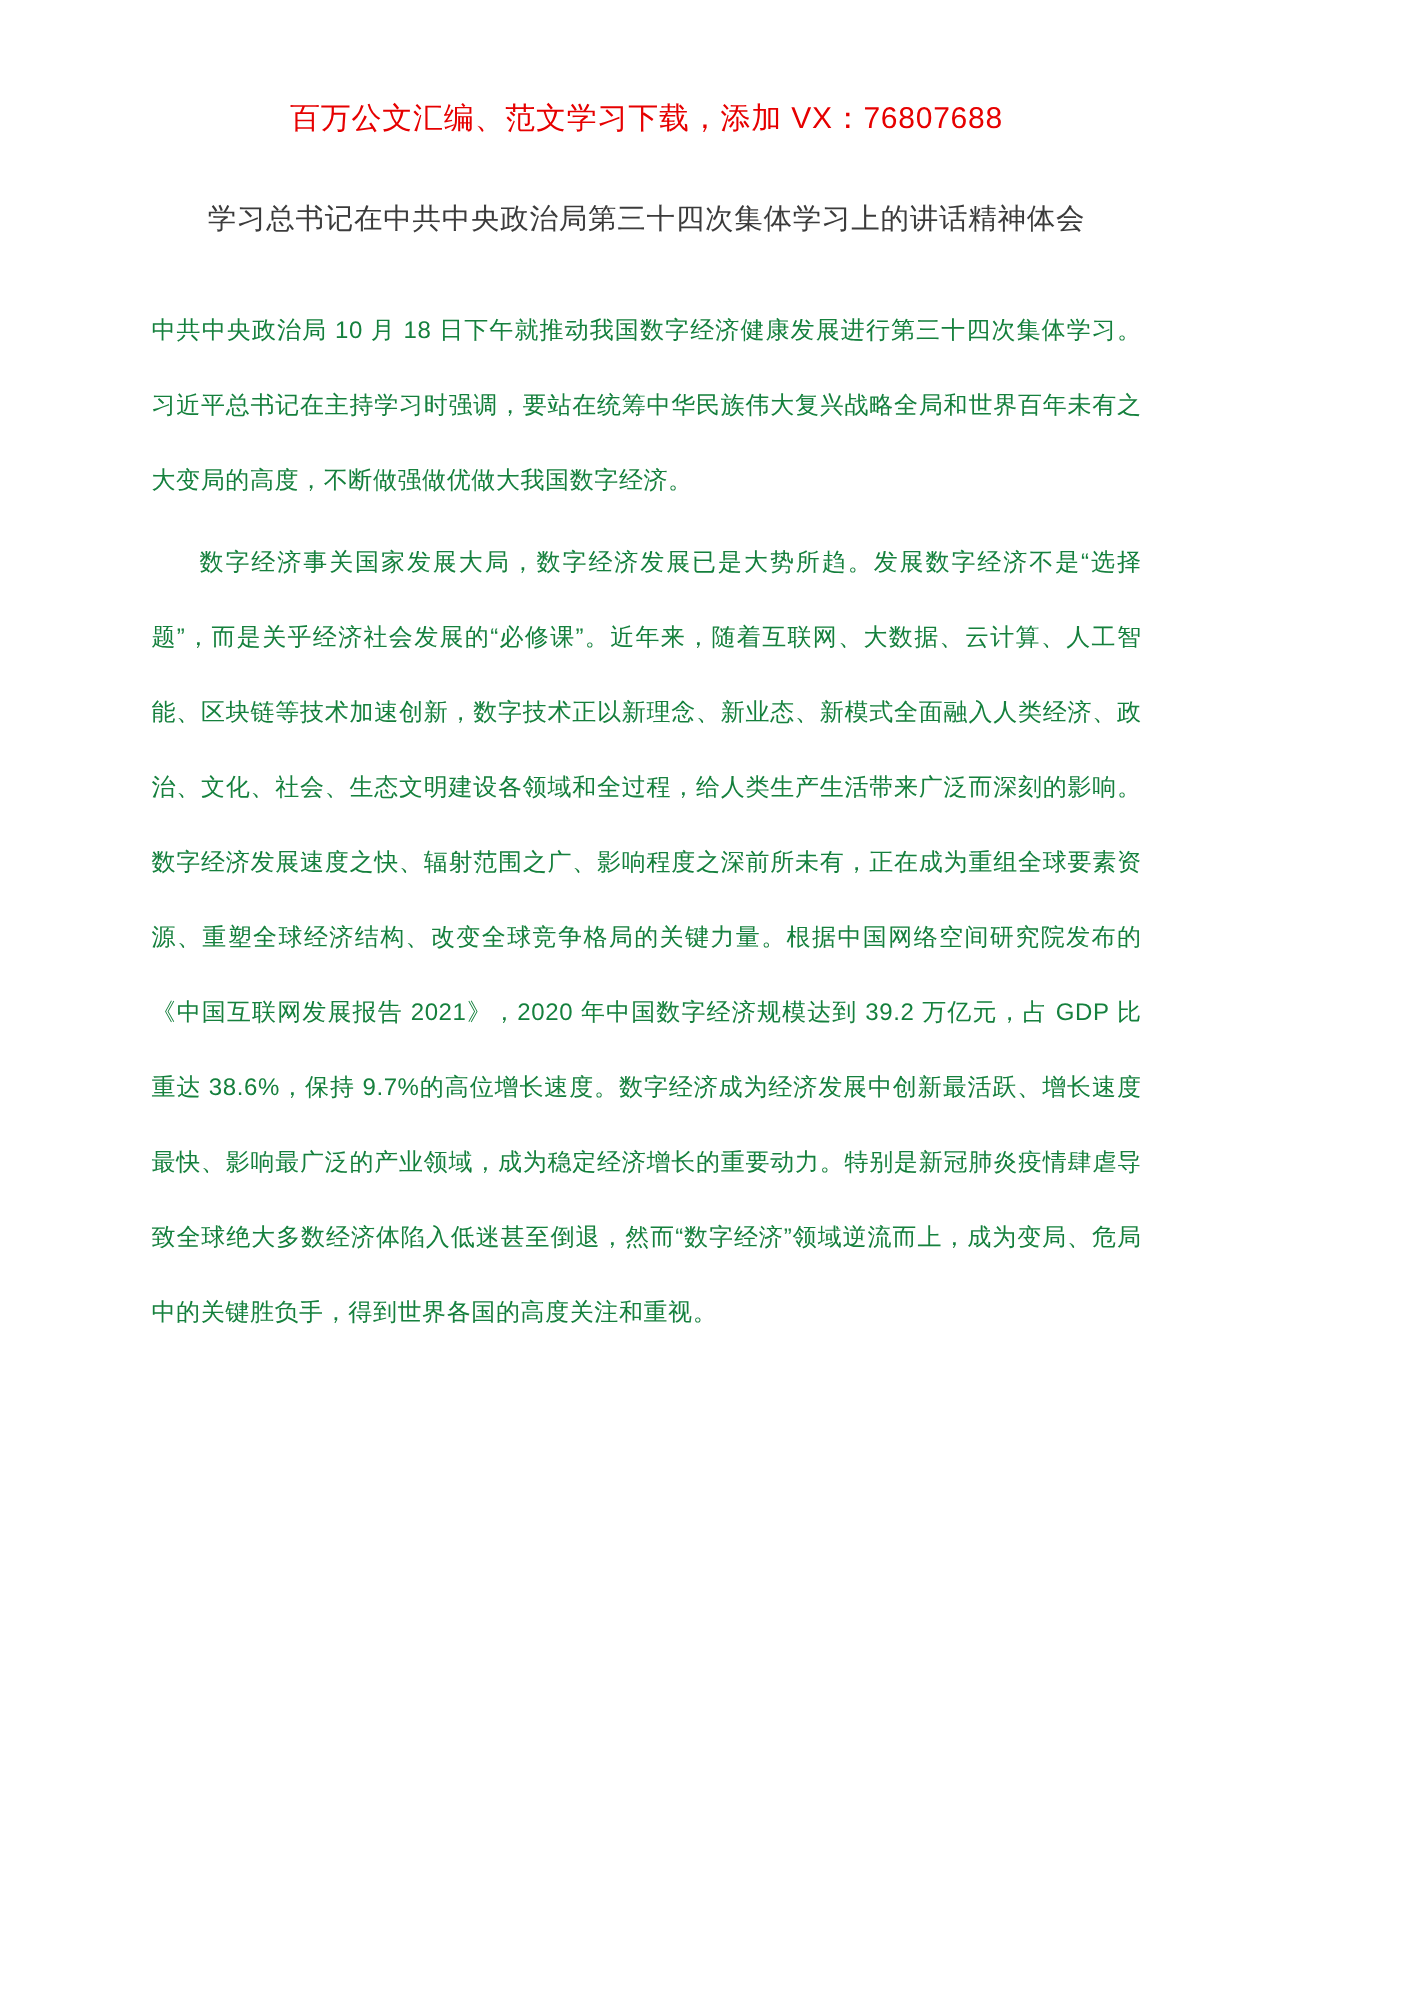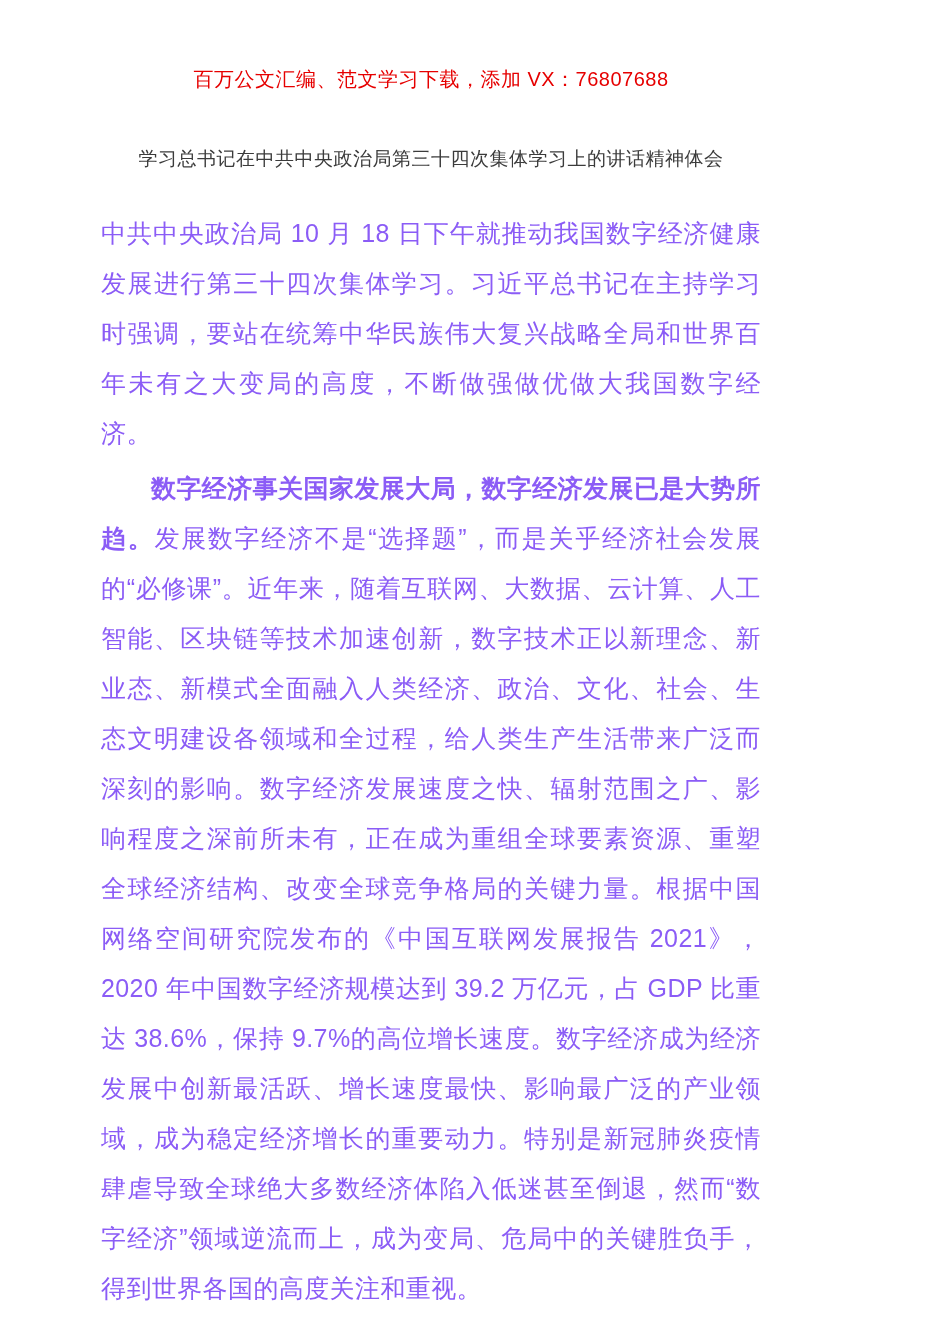--- a/index.html
+++ b/index.html
@@ -20,45 +20,45 @@
     padding-top: 64px;
   }
   .notice {
     text-align: center;
     font-size: 20px;
     line-height: 30px;
     color: #e60000;
     letter-spacing: 0.5px;
   }
   .doc-title {
-    margin-top: 52px;
+    margin-top: 40px;
     text-align: center;
     font-size: 19px;
     line-height: 26px;
     font-weight: 400;
     color: #3b3b3b;
     letter-spacing: 0.5px;
   }
   .content {
     width: 660px;
     margin: 36px auto 0 auto;
-    font-size: 25px;
+    font-size: 16px;
     line-height: 50px;
-    color: #8b5cf6;
+    color: #15803d;
     text-align: justify;
     letter-spacing: 0.4px;
   }
   .content p {
     margin: 0 0 5px 0;
   }
   .content p.indent {
     text-indent: 2em;
   }
   .lead {
-    font-weight: 700;
+    font-weight: 400;
   }
 </style>
 </head>
 <body>
 
 <div class="page">
 
   <div class="notice">百万公文汇编、范文学习下载，添加 VX：76807688</div>
 
   <div class="doc-title">学习总书记在中共中央政治局第三十四次集体学习上的讲话精神体会</div>

